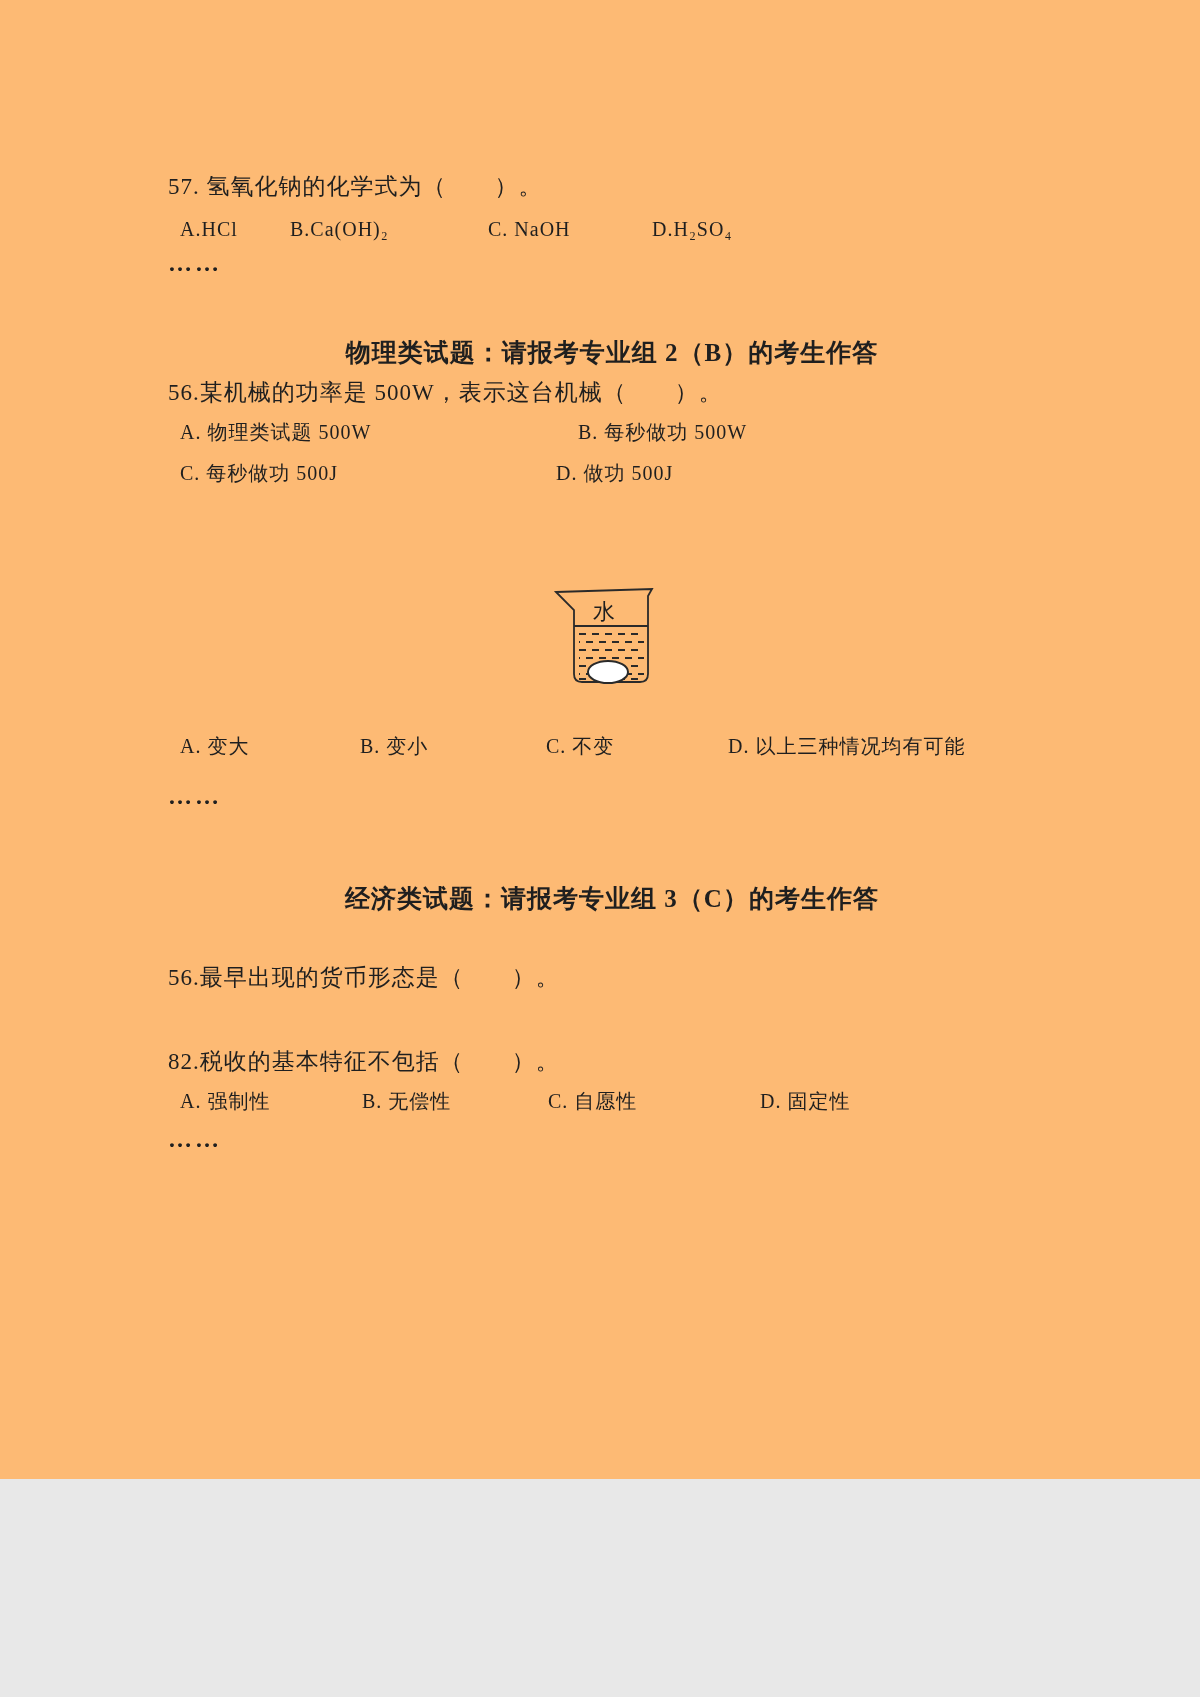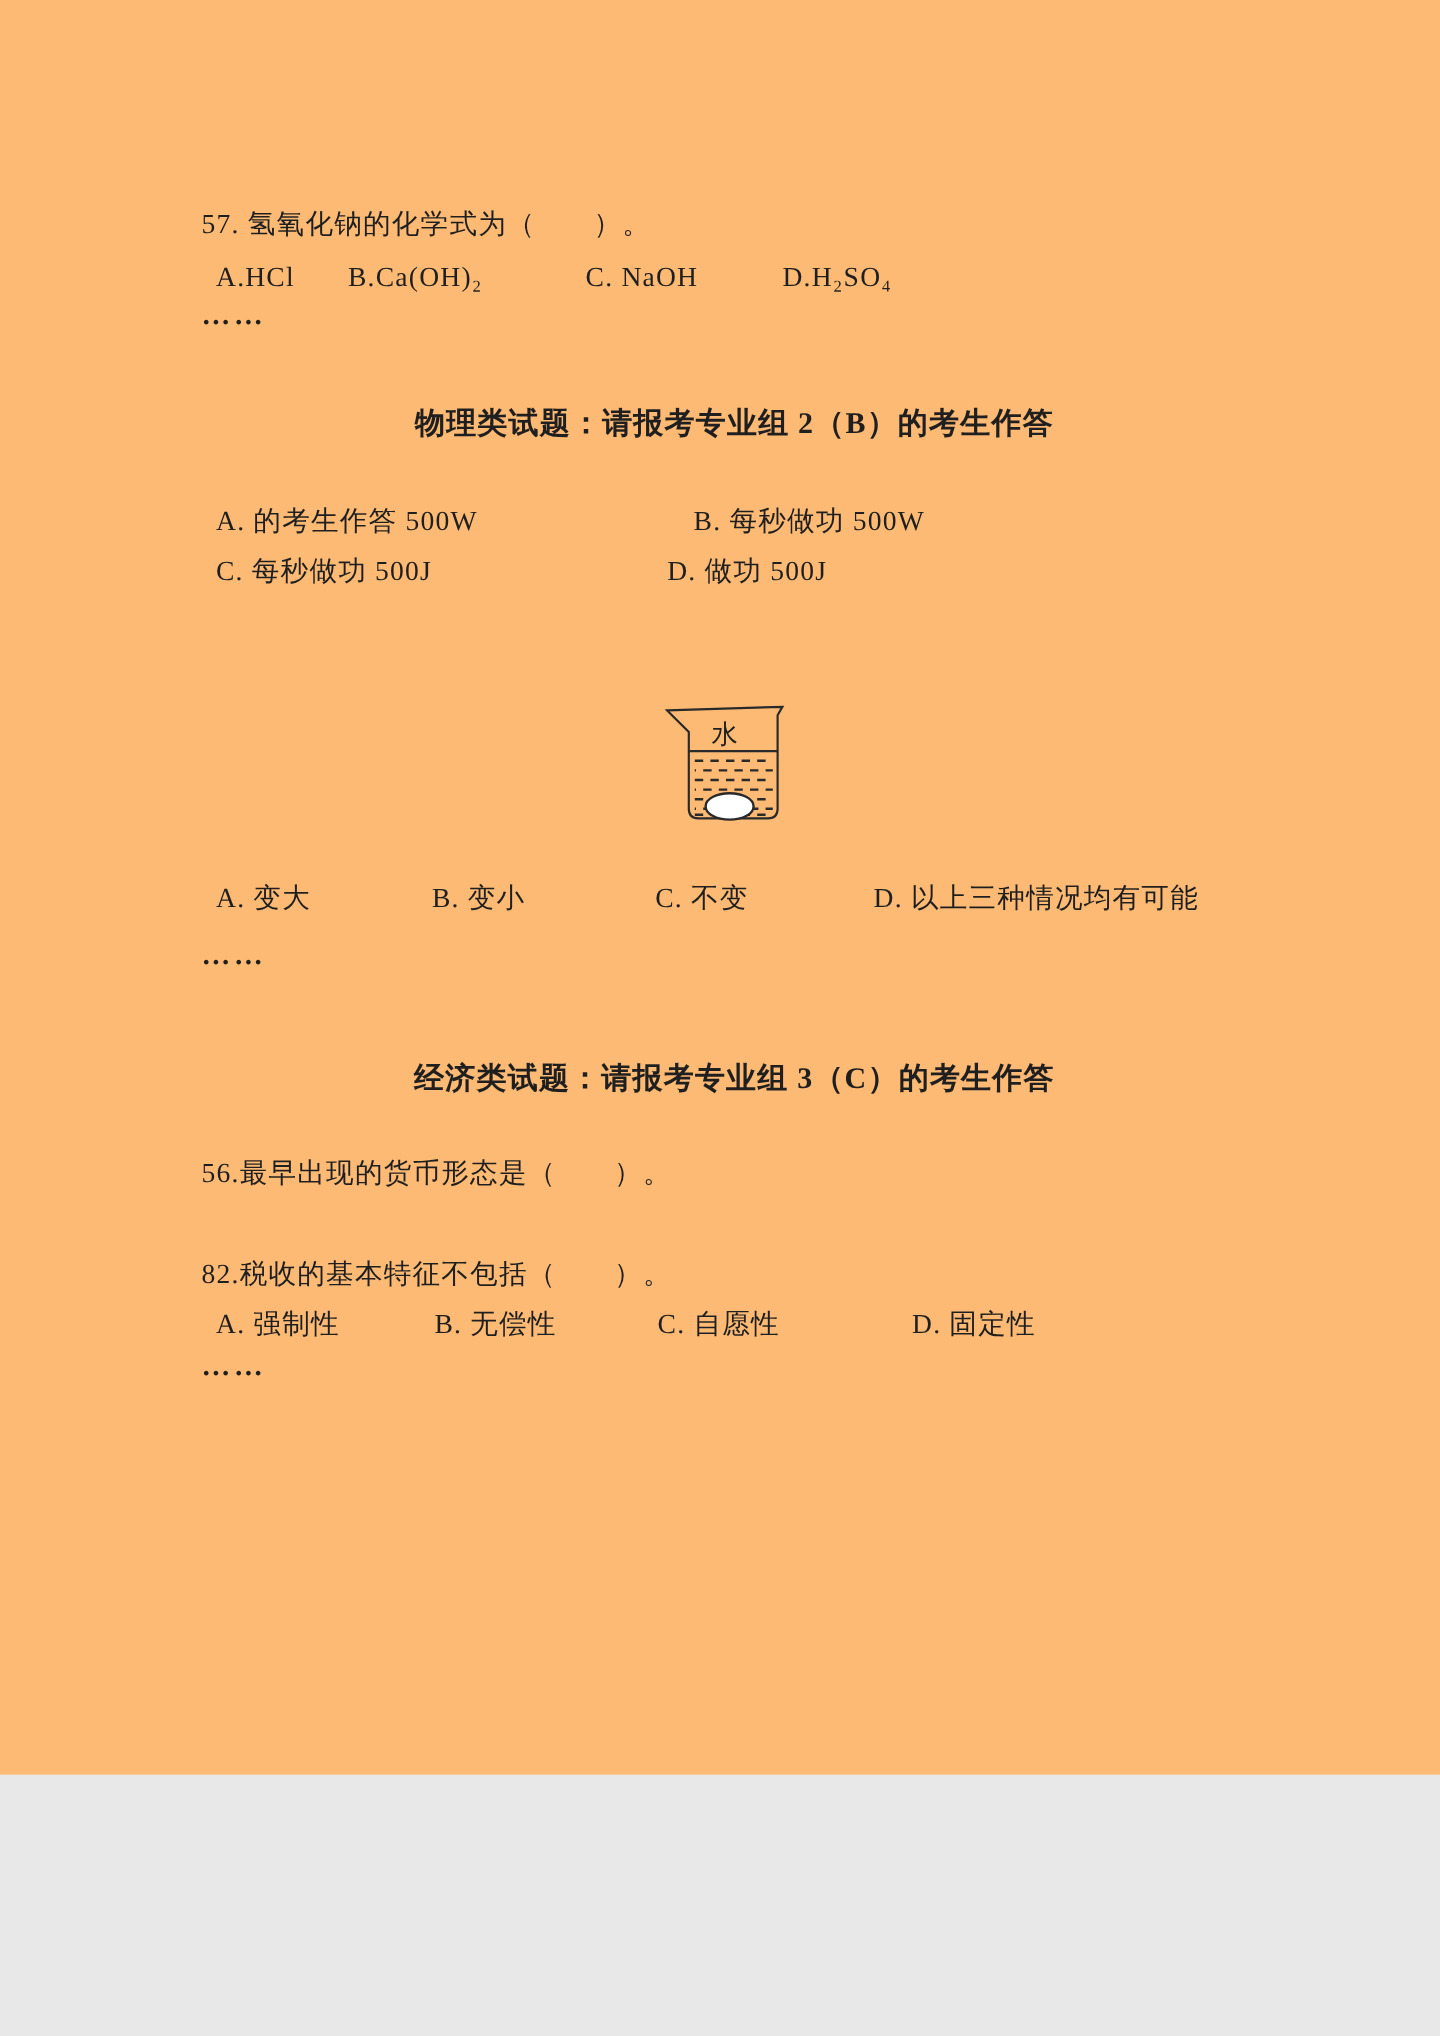--- a/index.html
+++ b/index.html
@@ -7,21 +7,21 @@
     position:relative;
     width:1200px;height:1479px;
     margin:0 auto;
     background:#fdba74;
     font-family:"Liberation Serif","DejaVu Serif",serif;
     color:#1f1f1f;
     overflow:hidden;
     padding-left:24px;
   }
   .line{position:absolute;font-size:23px;white-space:nowrap;letter-spacing:1px;}
-  .opt{position:absolute;font-size:23px;white-space:nowrap;letter-spacing:1px;}
+  .opt{position:absolute;font-size:20px;white-space:nowrap;letter-spacing:1px;}
   .row{position:absolute;left:0;top:0;width:100%;height:34px;}
   .hdr{position:absolute;left:0;width:100%;text-align:center;font-weight:bold;font-size:25px;letter-spacing:1px;}
   .dots{font-weight:bold;letter-spacing:3px;font-size:24px;}
   .wrapstem{position:absolute;left:168px;width:815px;font-size:23px;letter-spacing:1px;line-height:38px;text-align:justify;white-space:normal;}
 
   
   #chem-stem{left:168px;top:171px;}
   #chem-opts{top:218px;}
   #chem-opts .o1{left:180px;} #chem-opts .o2{left:290px;}
   #chem-opts .o3{left:488px;text-align:right;} #chem-opts .o4{left:652px;}
@@ -65,22 +65,23 @@
   <div class="row" id="chem-opts">
     <span class="opt o1">A.HCl</span>
     <span class="opt o2">B.Ca(OH)₂</span>
     <span class="opt o3">C. NaOH</span>
     <span class="opt o4">D.H₂SO₄</span>
   </div>
   <div class="line dots" id="chem-dots">……</div>
 
   <div class="hdr" id="phys-header">物理类试题：请报考专业组 2（B）的考生作答</div>
 
+  <div class="line" id="p56-stem">56.某机械的功率是 500W，表示这台机械（　　）。</div>
   <div class="row" id="p56-row1">
-    <span class="opt o1">A. 的考生作答 500W</span>
+    <span class="opt o1">A. 物理类试题 500W</span>
     <span class="opt o2">B. 每秒做功 500W</span>
   </div>
   <div class="row" id="p56-row2">
     <span class="opt o1">C. 每秒做功 500J</span>
     <span class="opt o2">D. 做功 500J</span>
   </div>
 
 
   <svg id="beaker" width="108" height="104" viewBox="0 0 108 104">
 

